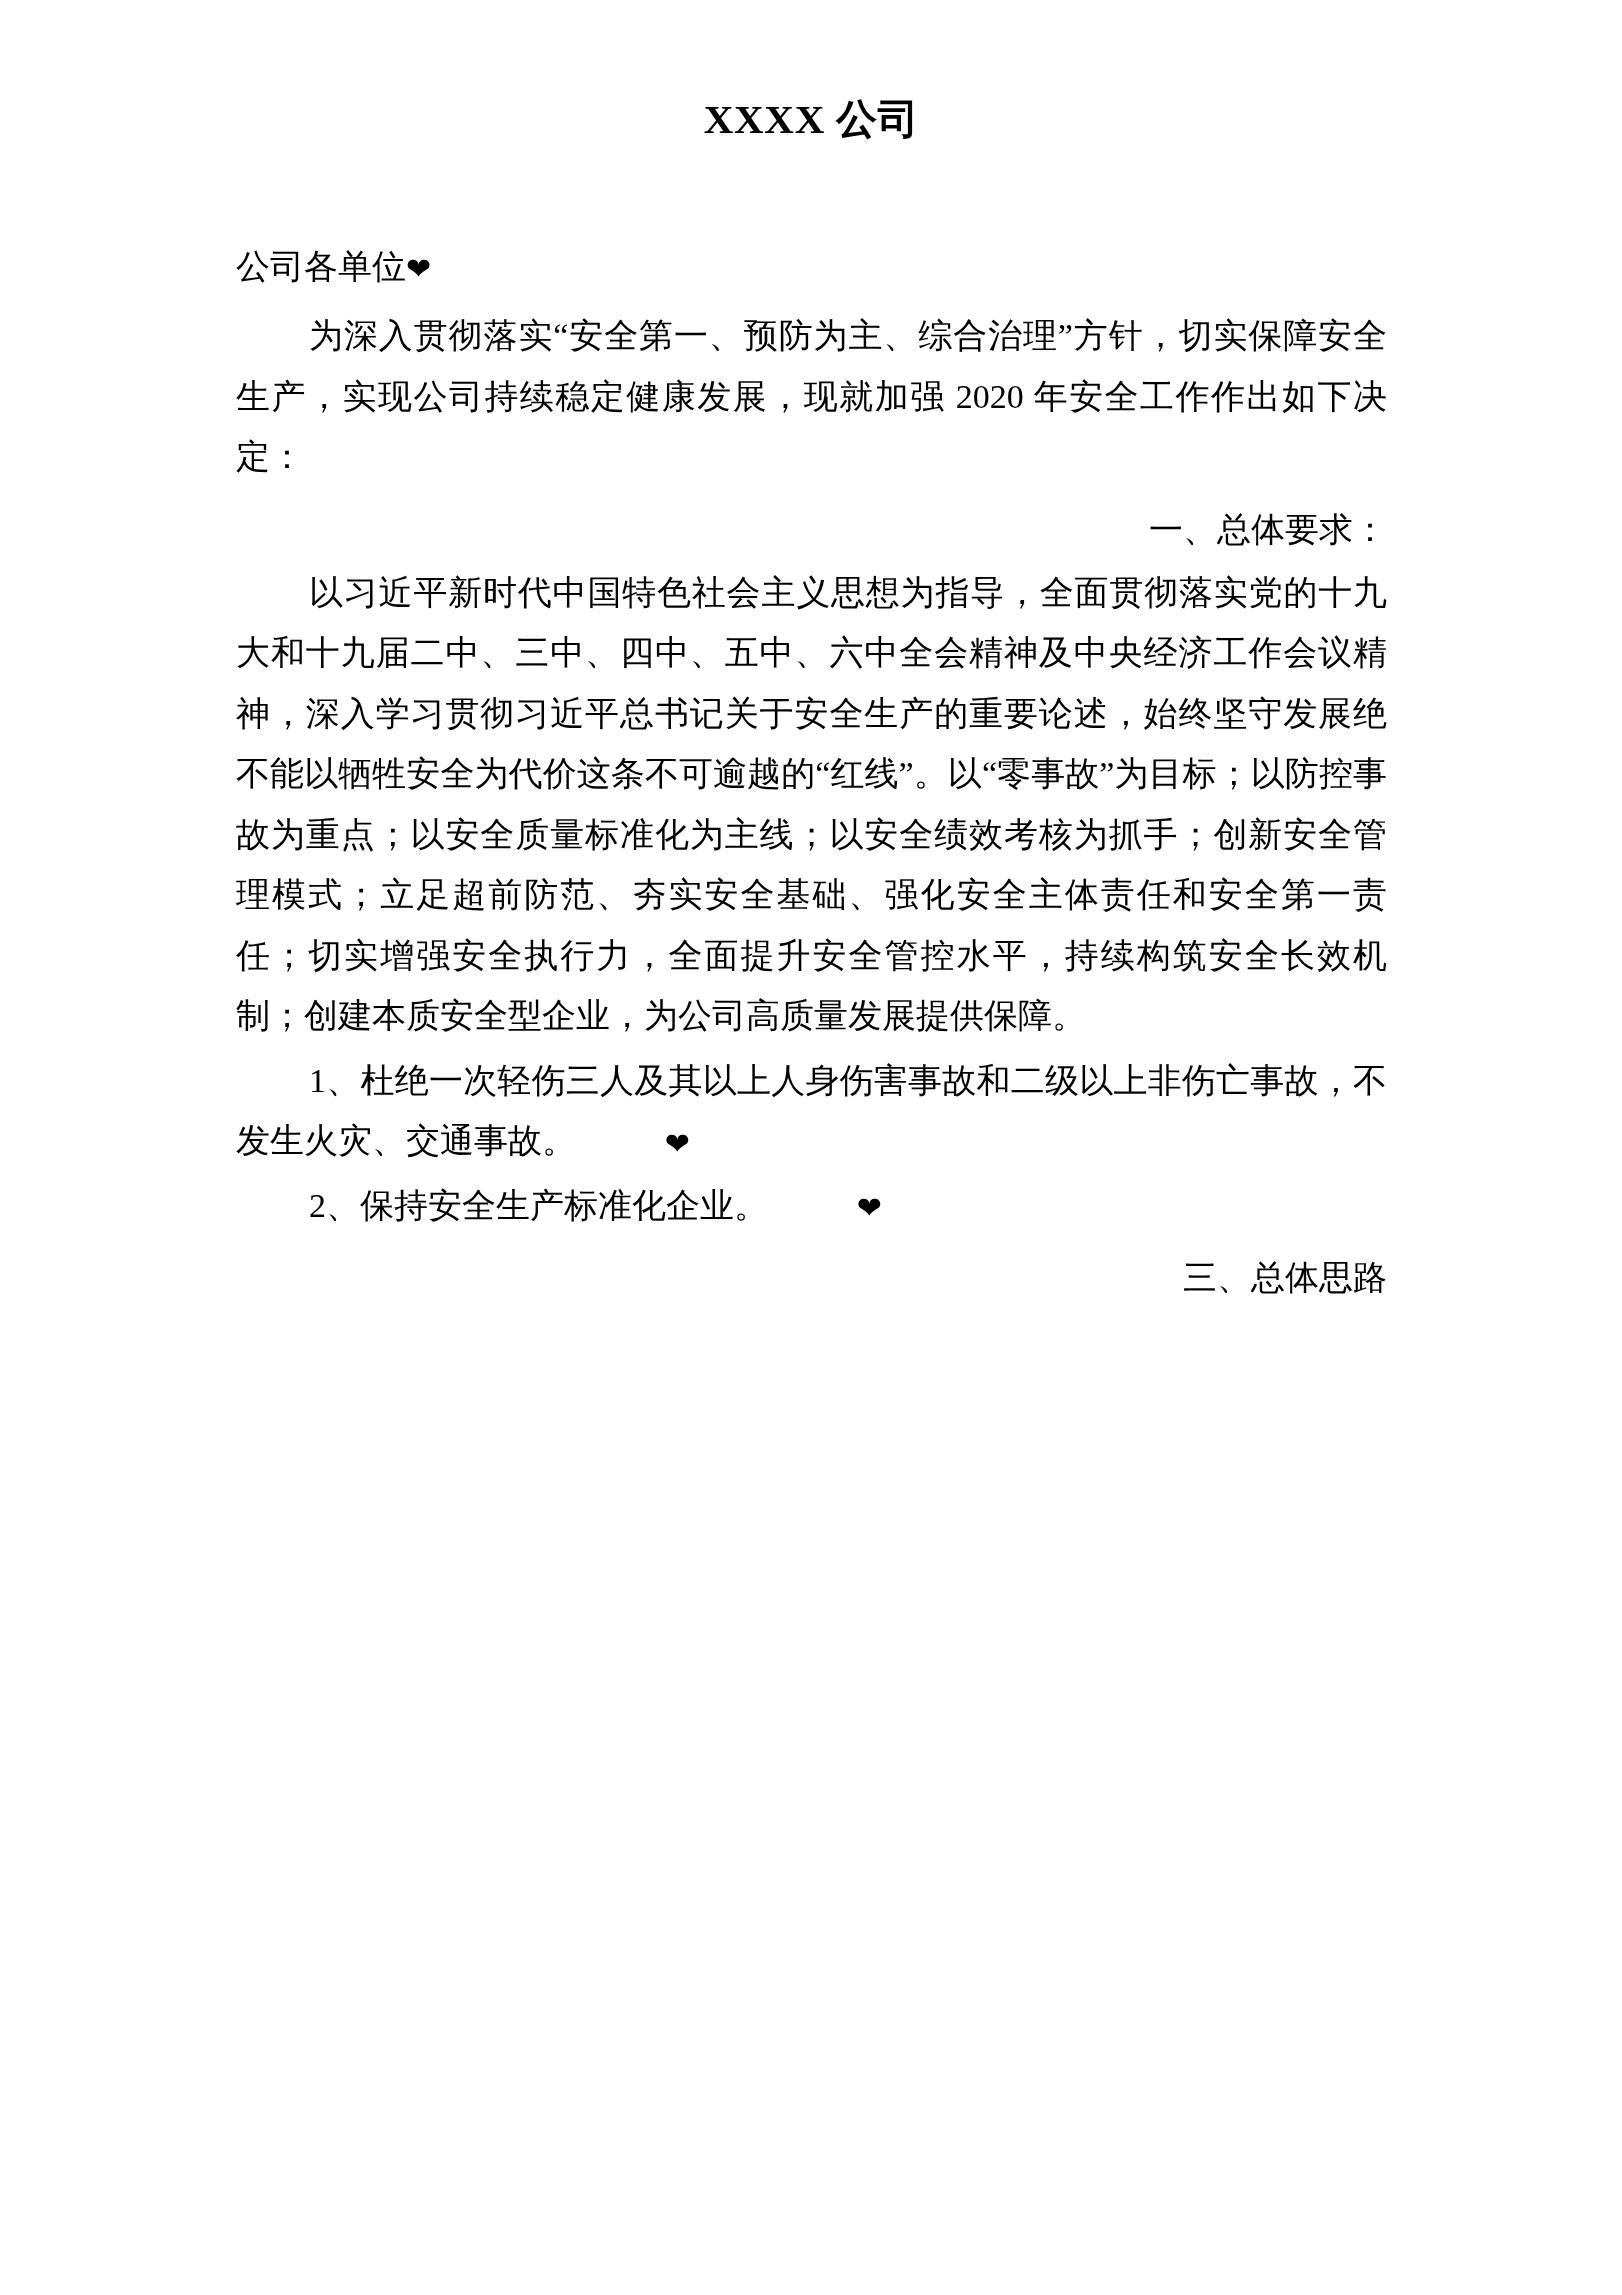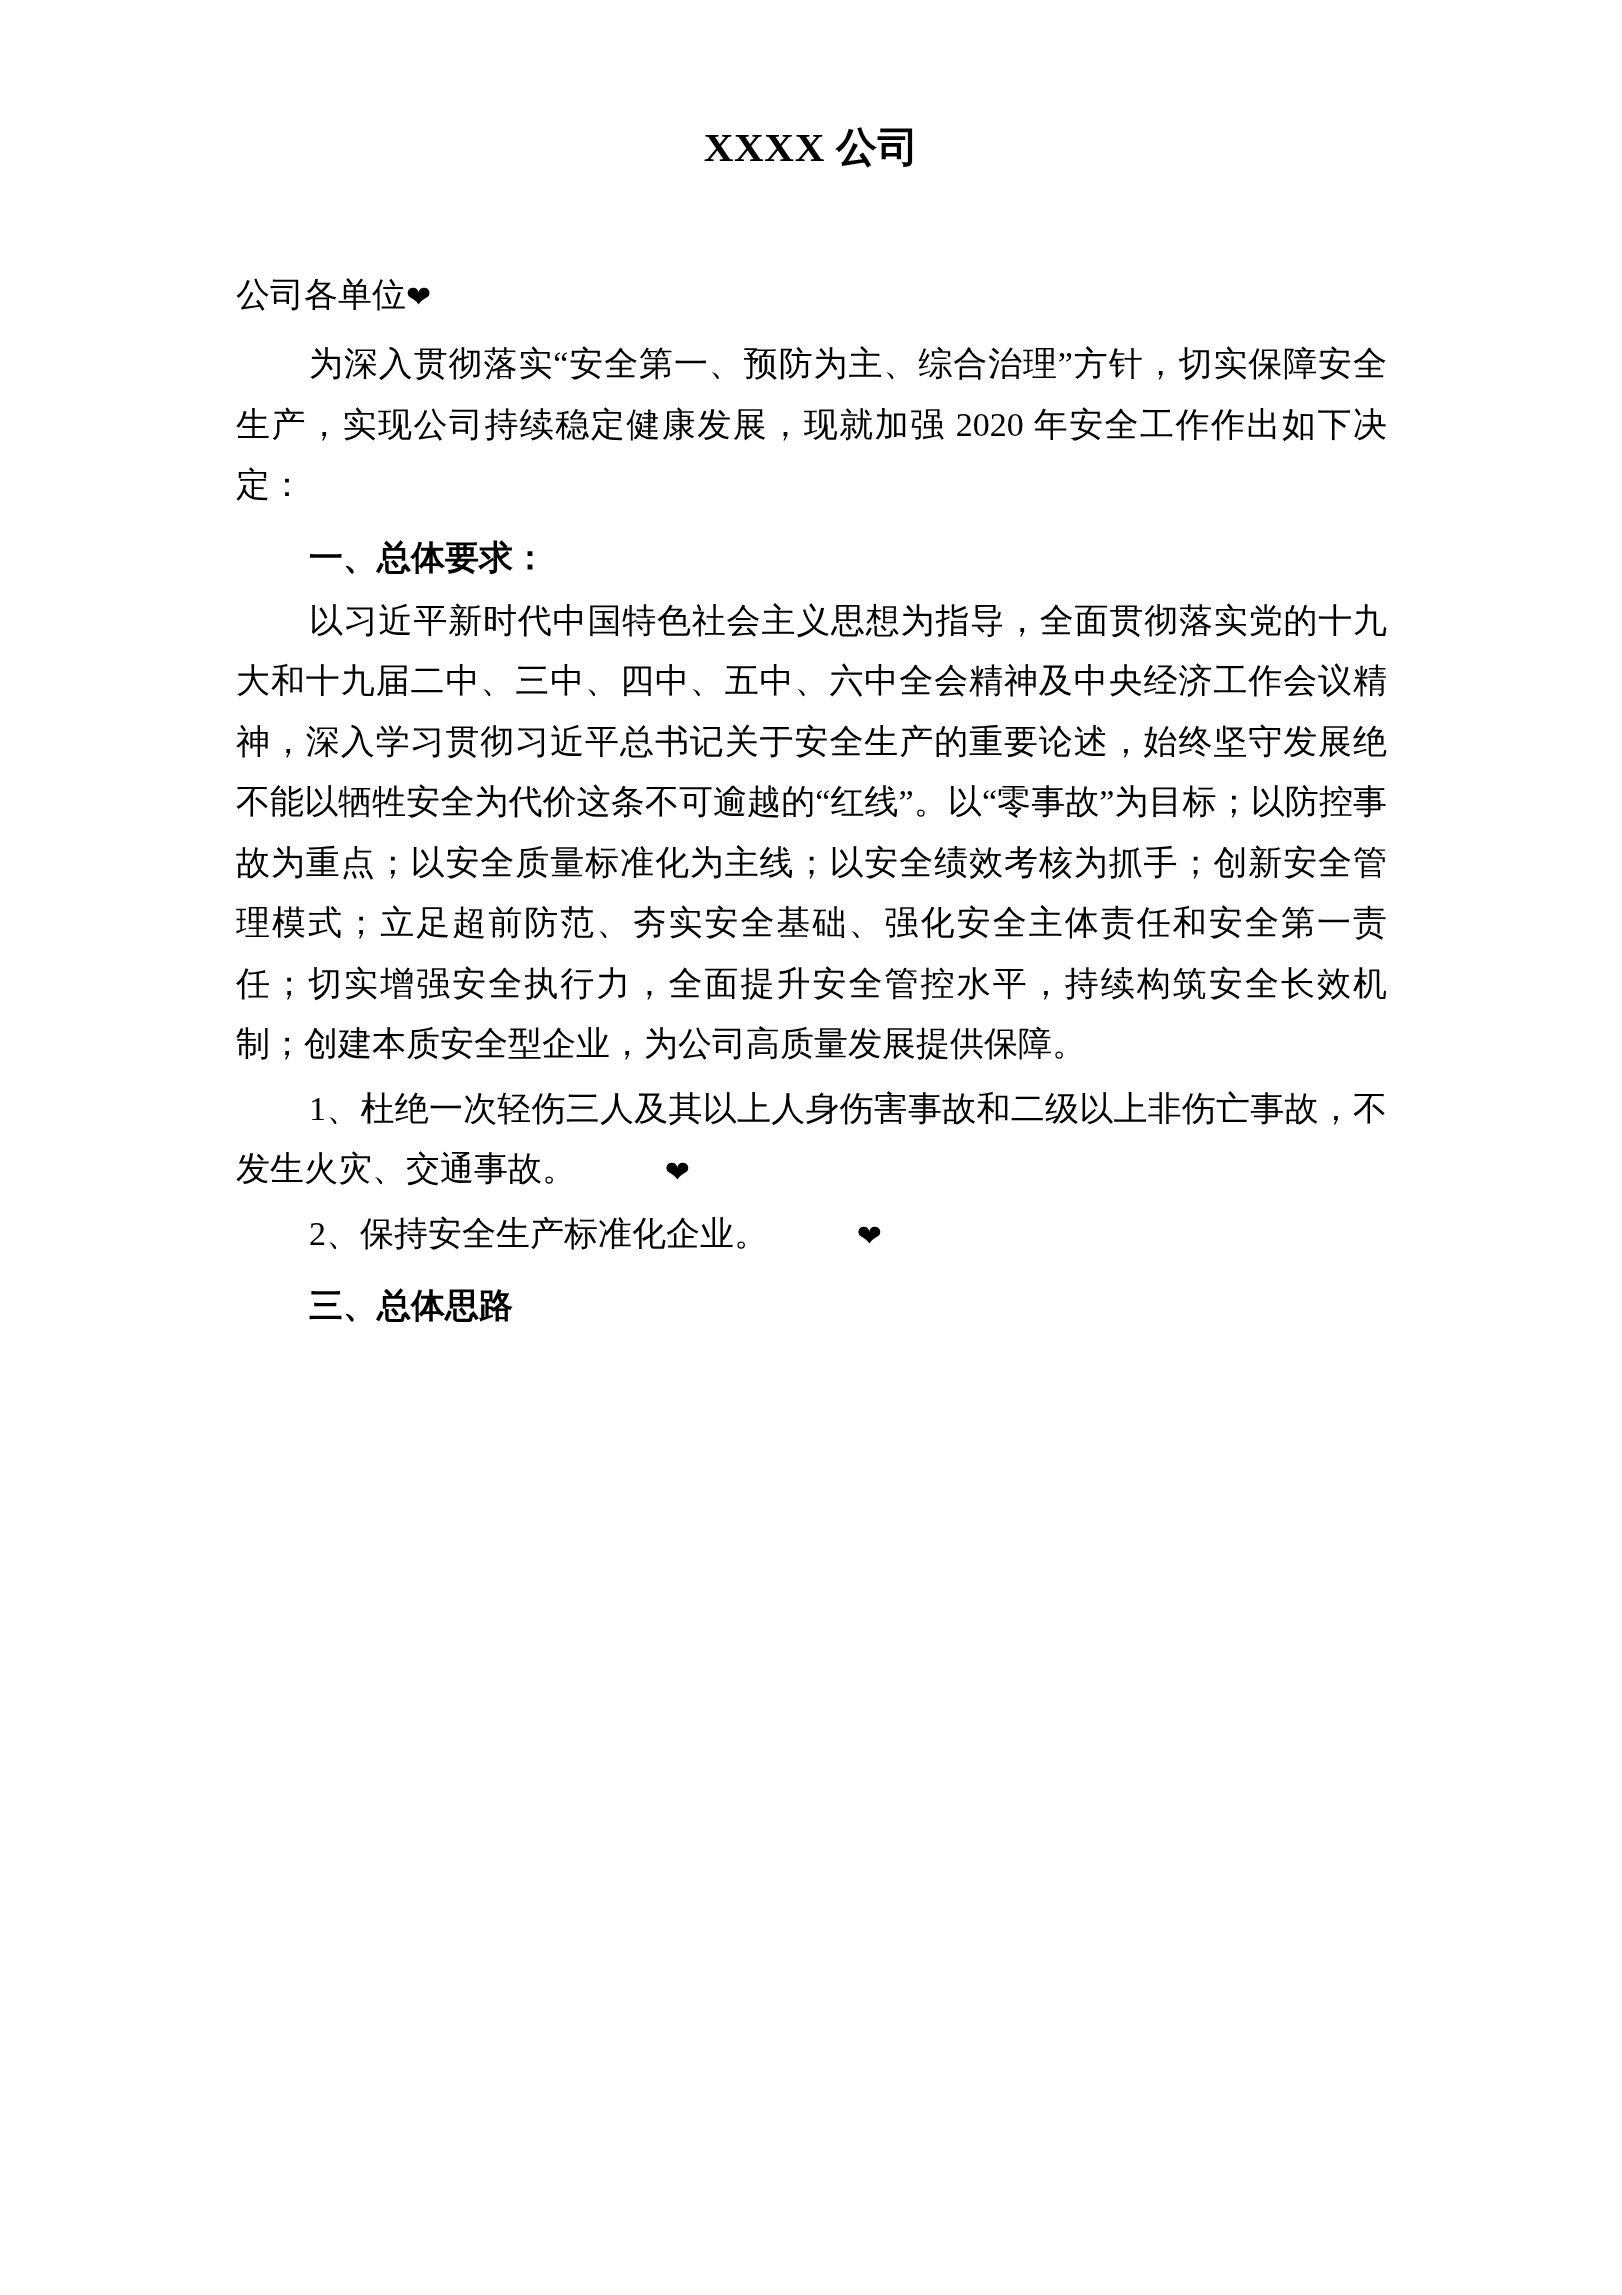--- a/index.html
+++ b/index.html
@@ -11,21 +11,21 @@
     font-family: "Liberation Serif", "DejaVu Serif", serif;
     color: #000000;
   }
   .page {
     position: relative;
     width: 1623px;
     height: 2295px;
     background: #ffffff;
     margin: 0 auto;
     box-sizing: border-box;
-    padding: 116px 236px 131px 236px;
+    padding: 88px 236px 131px 236px;
     overflow: hidden;
   }
   .doc-title {
     text-align: center;
     font-weight: bold;
     font-size: 41px;
     line-height: 1.55;
     letter-spacing: 0.7px;
     margin: 0;
   }
@@ -48,24 +48,25 @@
   p.indent {
     text-indent: 73px;
   }
   p.salutation {
     font-size: 34px;
     line-height: 1.78;
     margin: 0 0 9.2px 0;
   }
   p.heading {
     font-size: 34px;
-    font-weight: bold;
+    font-weight: normal;
     line-height: 1.78;
     margin: 11.8px 0 2.6px 0;
     text-indent: 73px;
+    text-align: right;
   }
   .heart {
     font-size: 30px;
     line-height: 1;
     display: inline-block;
     vertical-align: -1.3px;
   }
   .heart-gap {
     margin-left: 15.7px;
   }

